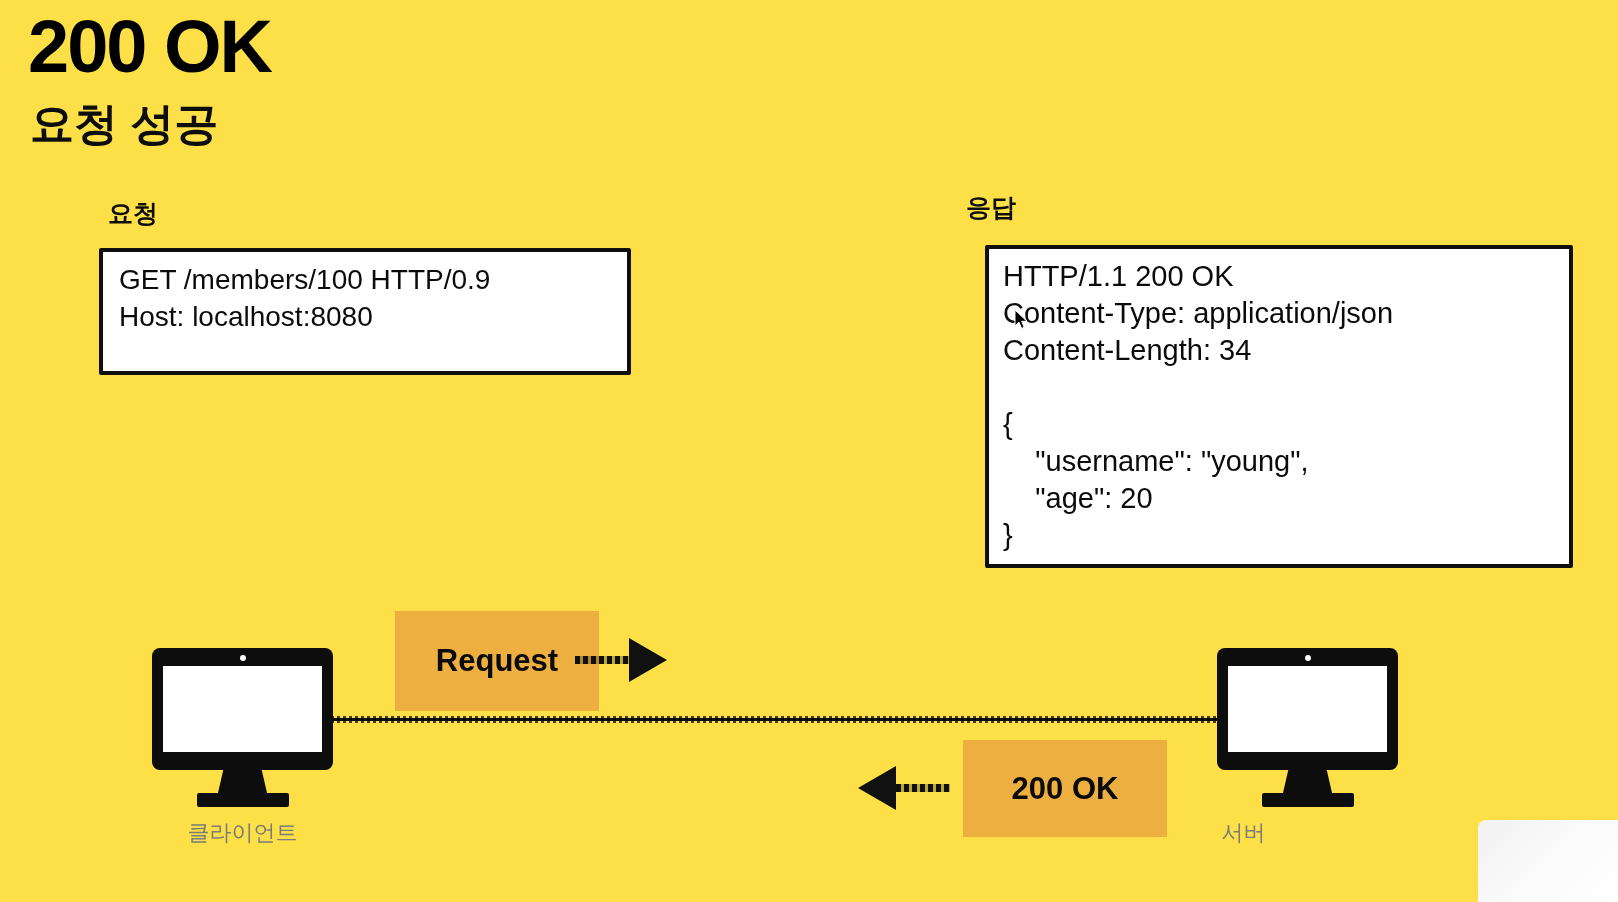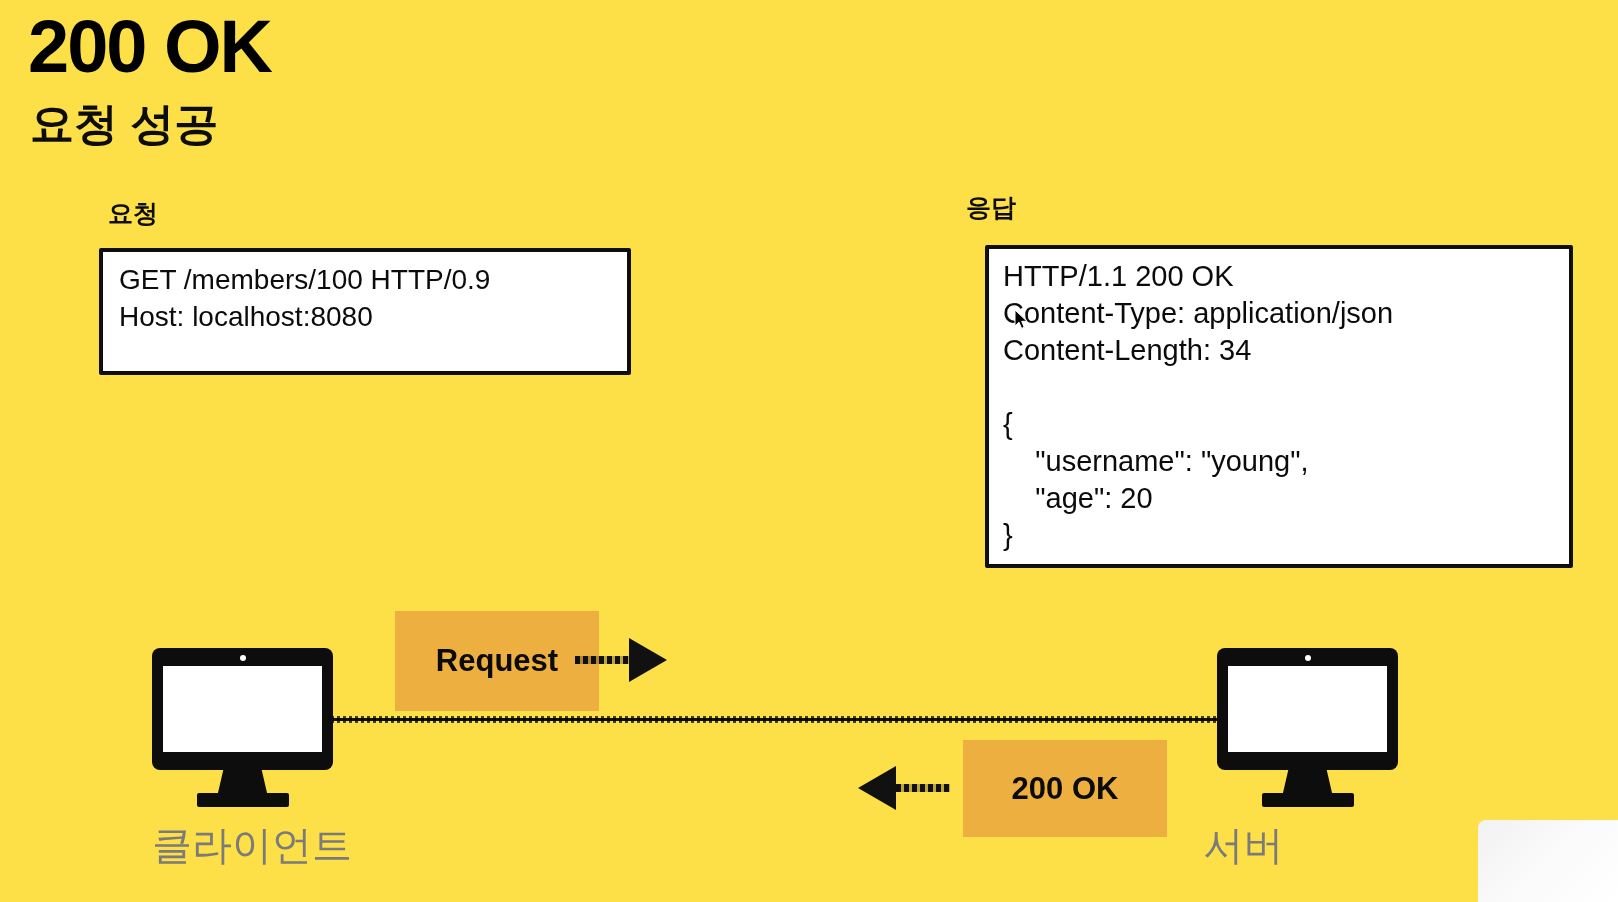--- a/index.html
+++ b/index.html
@@ -216,21 +216,21 @@
     top: 145px;
     width: 92px; height: 14px;
     background: #0d0d0d;
     border-radius: 2px;
   }
   #client-monitor { left: 152px; top: 648px; width: 181px; height: 160px; }
   #server-monitor { left: 1217px; top: 648px; width: 181px; height: 160px; }
 
   .node-label {
     position: absolute;
-    font-size: 40px;
+    font-size: 22px;
     font-weight: 400;
     color: #7b7b7b;
     white-space: nowrap;
     text-align: center;
   }
   #client-label { left: 152px; top: 818px; width: 181px; }
   #server-label { left: 1153px; top: 818px; width: 181px; }
 
   
   #corner-panel {

